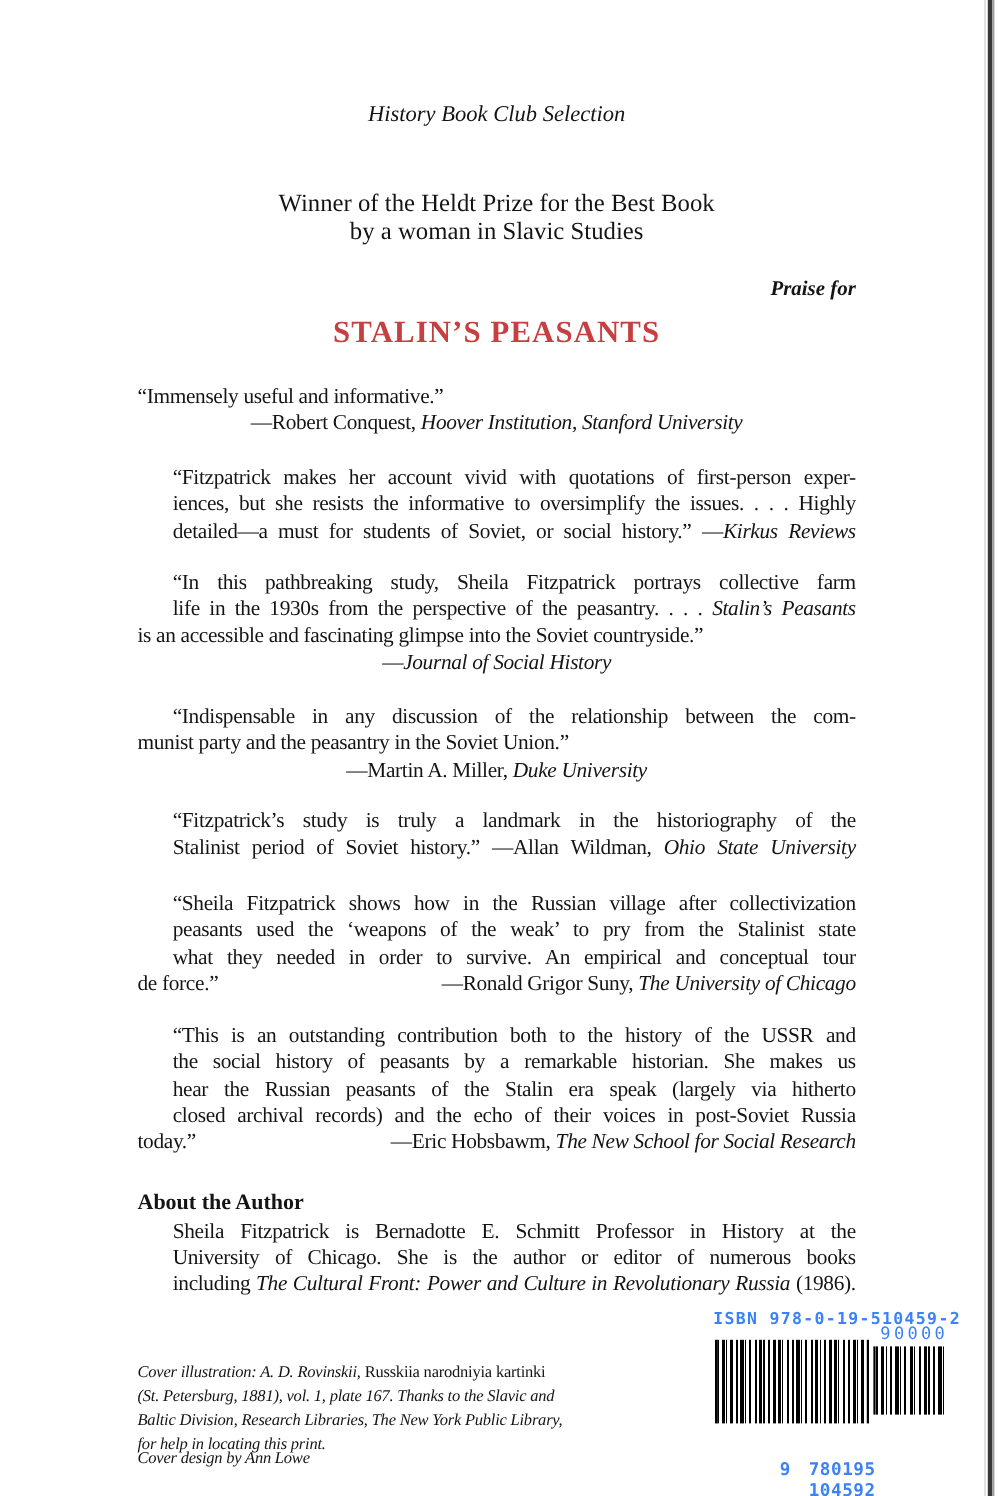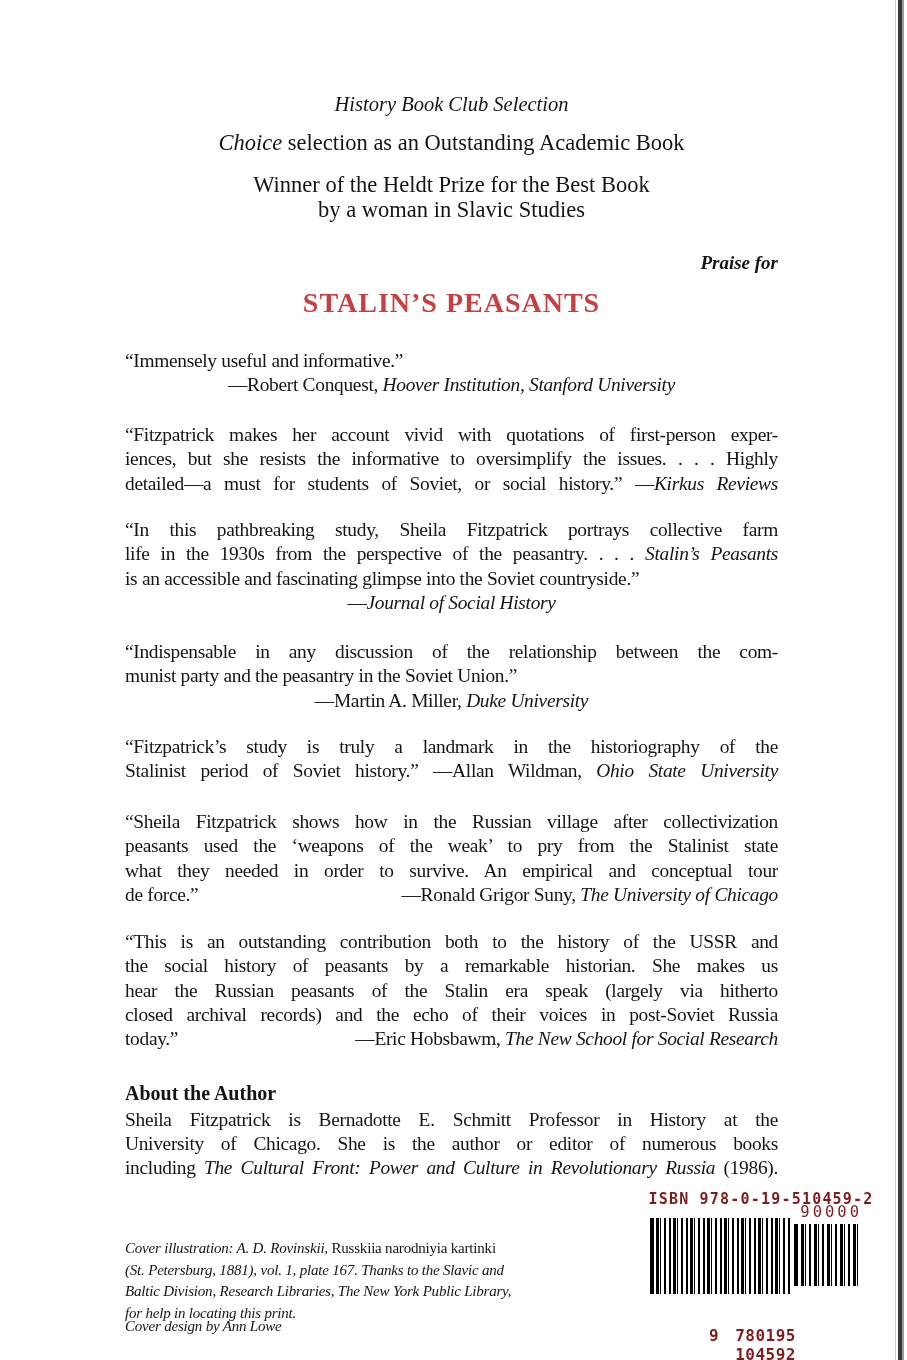--- a/index.html
+++ b/index.html
@@ -3,39 +3,39 @@
 <meta charset="utf-8">
 <style>
   html,body{margin:0;padding:0;background:#ffffff;}
   .page{
     position:relative;width:907px;height:1360px;background:#ffffff;overflow:hidden;
     font-family:"Liberation Serif","DejaVu Serif",serif;color:#141414;
   }
   .text-col{position:absolute;left:125px;top:0;width:653px;height:100%;}
   .blk{position:absolute;left:0;width:100%;}
   .ln{white-space:normal;}
-  .a-j{text-align:justify;text-align-last:justify;}
+  .a-j{text-align:justify;text-align-last:justify;margin-left:32px;}
   .a-c{text-align:center;}
   .a-r{text-align:center;}
   .a-l{text-align:left;}
   .a-s{display:flex;justify-content:space-between;align-items:flex-start;}
   .it{font-style:italic;}
 
   .sm-head{font-size:20.5px;line-height:24px;font-style:italic;}
   .accolade{font-size:22.5px;line-height:26px;}
   .praise-label{font-size:19px;font-weight:bold;font-style:italic;text-align:right;}
   .book-title{font-size:28px;font-weight:bold;text-align:center;letter-spacing:1px;}
   .q{font-size:19.4px;line-height:24.3px;letter-spacing:-0.3px;}
   .about-h{font-size:20px;font-weight:bold;}
   .credits{font-size:15px;line-height:21.5px;letter-spacing:-0.2px;}
   .design{font-size:15px;}
 
   
   .barcode-box{position:absolute;left:636px;top:1190px;width:250px;height:134px;background:#fff;
-    font-family:"DejaVu Sans Mono","Liberation Mono",monospace;color:#7f1d1d;}
+    font-family:"DejaVu Sans Mono","Liberation Mono",monospace;color:#3b82f6;}
   .isbn-line{position:absolute;left:0;top:0;width:100%;text-align:center;font-size:15px;letter-spacing:1.2px;font-weight:bold;}
   .price-code{position:absolute;right:24px;top:13px;font-size:15.5px;letter-spacing:3px;font-weight:normal;}
   .ean-bars{position:absolute;left:14px;top:28px;width:136px;height:76px;
     border-left:2px solid #000;border-right:2px solid #000;
     background:repeating-linear-gradient(90deg,#000 0 2px,#fff 2px 4px,#000 4px 7px,#fff 7px 8px,#000 8px 9px,#fff 9px 12px,#000 12px 14px,#fff 14px 17px);}
   .supp-bars{position:absolute;left:158px;top:34px;width:64px;height:62px;
     border-left:2px solid #000;
     background:repeating-linear-gradient(90deg,#000 0 2px,#fff 2px 5px,#000 5px 8px,#fff 8px 9px,#000 9px 10px,#fff 10px 13px);}
   .barcode-number{position:absolute;left:0px;top:102px;width:160px;background:#fff;
     font-size:16px;letter-spacing:0.5px;word-spacing:6px;font-weight:bold;text-align:right;margin-top:34px;}
@@ -49,23 +49,20 @@
 <body>
 
 <div class="page">
 
   <div class="text-col">
 
     <div class="blk sm-head" style="top:92px">
         <div class="ln a-c"><span class="it">History Book Club Selection</span></div>
       </div>
 
-    <div class="blk accolade" style="top:130px">
-        <div class="ln a-c"><span class="it">Choice</span><span> selection as an Outstanding Academic Book</span></div>
-      </div>
 
     <div class="blk accolade" style="top:172px;line-height:25px">
         <div class="ln a-c"><span>Winner of the Heldt Prize for the Best Book</span></div>
         <div class="ln a-c"><span>by a woman in Slavic Studies</span></div>
       </div>
 
     <div class="blk praise-label" style="top:252px">Praise for</div>
 
     <div class="blk book-title" style="top: 287px; color: rgb(198, 63, 65);">STALIN’S PEASANTS</div>
 

